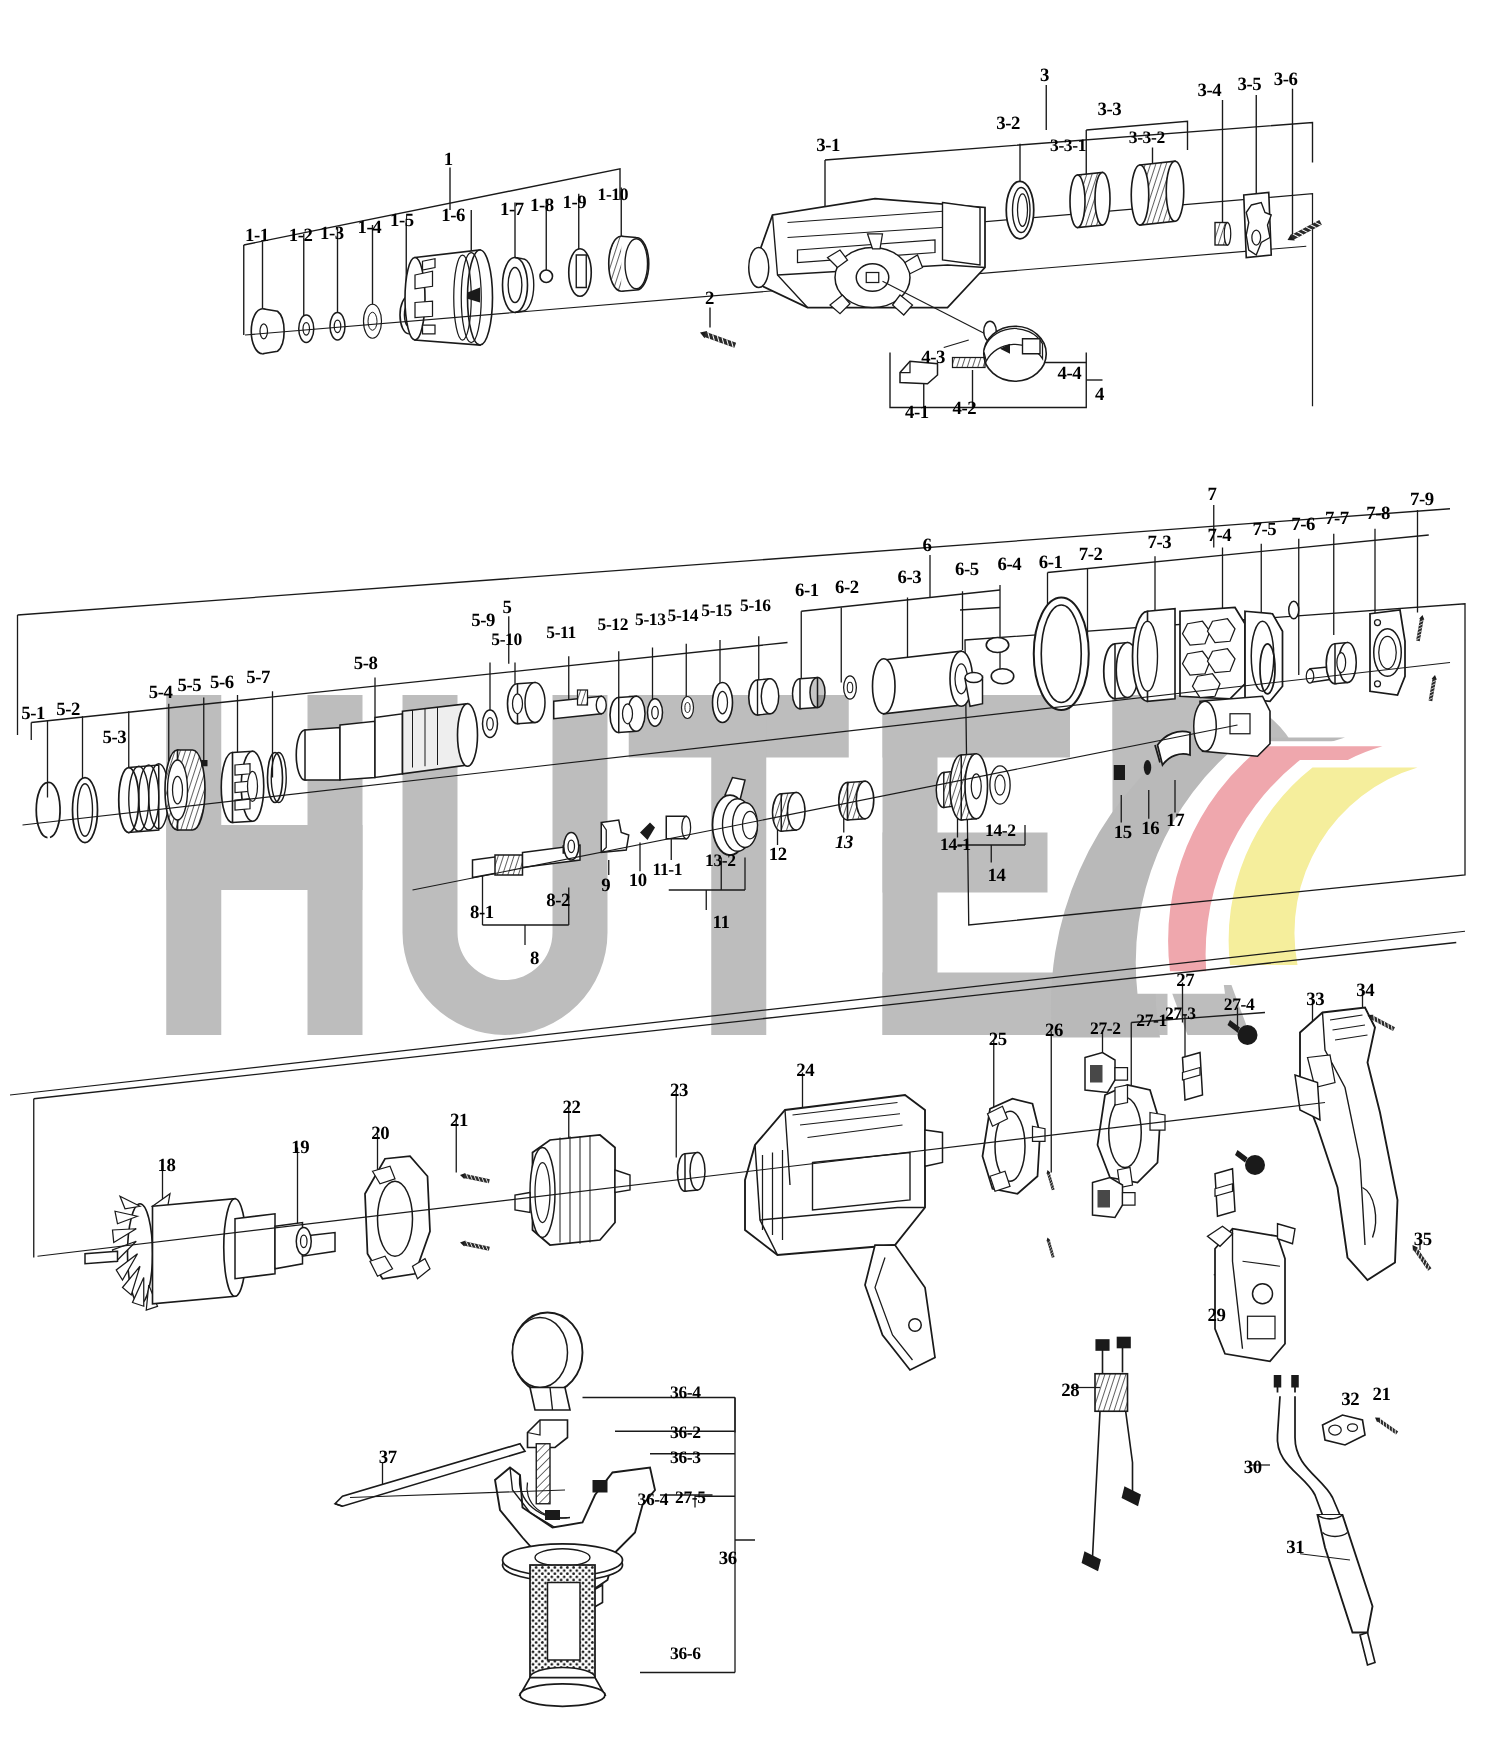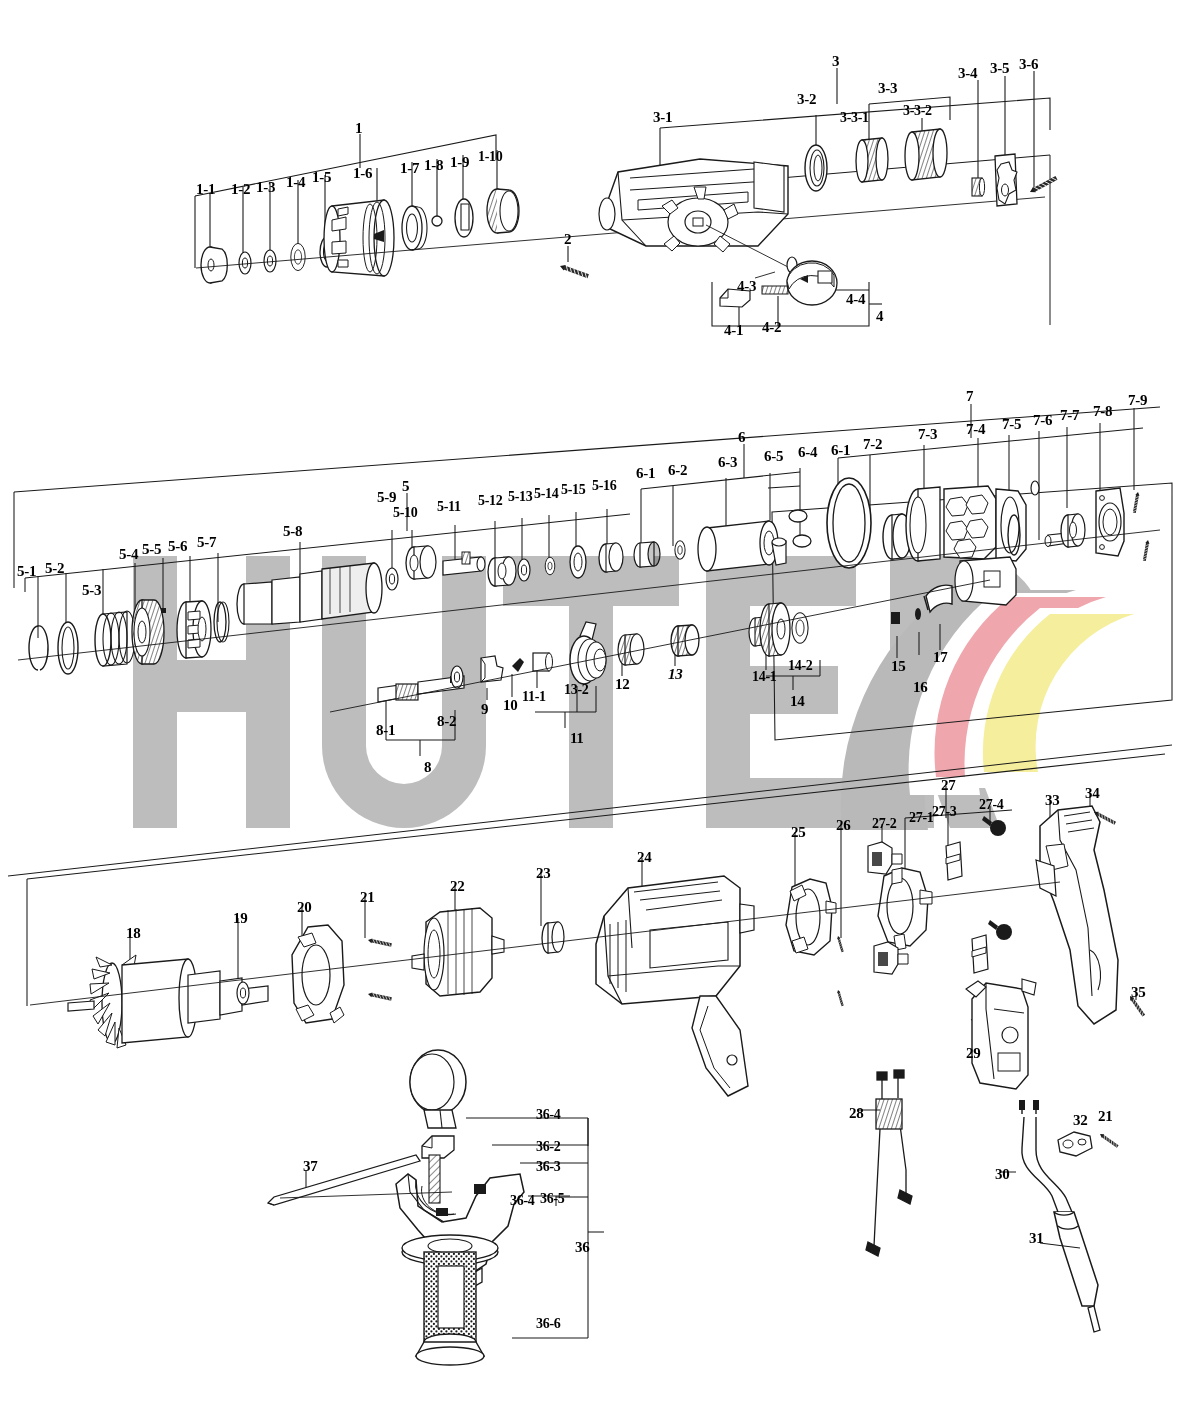--- a/index.html
+++ b/index.html
@@ -955,21 +955,21 @@
       <div class="lbl" style="left: 503px; top: 698px;">10</div>
       <div class="lbl sm" style="left: 522px; top: 690px;">11-1</div>
       <div class="lbl sm" style="left: 564px; top: 683px;">13-2</div>
       <div class="lbl" style="left: 570px; top: 731px;">11</div>
       <div class="lbl" style="left: 615px; top: 677px;">12</div>
       <div class="lbl" style="left: 668px; top: 667px; font-style: italic;">13</div>
       <div class="lbl sm" style="left: 752px; top: 670px;">14-1</div>
       <div class="lbl sm" style="left: 788px; top: 659px;">14-2</div>
       <div class="lbl" style="left: 790px; top: 694px;">14</div>
       <div class="lbl" style="left: 891px; top: 659px;">15</div>
-      <div class="lbl" style="left: 913px; top: 680px;">16</div>
+      <div class="lbl" style="left: 913px; top: 656px;">16</div>
       <div class="lbl" style="left: 933px; top: 650px;">17</div>
       <div class="lbl" style="left: 126px; top: 926px;">18</div>
       <div class="lbl" style="left: 233px; top: 911px;">19</div>
       <div class="lbl" style="left: 297px; top: 900px;">20</div>
       <div class="lbl" style="left: 360px; top: 890px;">21</div>
       <div class="lbl" style="left: 450px; top: 879px;">22</div>
       <div class="lbl" style="left: 536px; top: 866px;">23</div>
       <div class="lbl" style="left: 637px; top: 850px;">24</div>
       <div class="lbl" style="left: 791px; top: 825px;">25</div>
       <div class="lbl" style="left: 836px; top: 818px;">26</div>
@@ -984,19 +984,19 @@
       <div class="lbl" style="left: 1131px; top: 985px;">35</div>
       <div class="lbl" style="left: 849px; top: 1106px;">28</div>
       <div class="lbl" style="left: 1073px; top: 1113px;">32</div>
       <div class="lbl" style="left: 1098px; top: 1109px;">21</div>
       <div class="lbl" style="left: 995px; top: 1167px;">30</div>
       <div class="lbl" style="left: 1029px; top: 1231px;">31</div>
       <div class="lbl sm" style="left: 536px; top: 1108px;">36-4</div>
       <div class="lbl sm" style="left: 536px; top: 1140px;">36-2</div>
       <div class="lbl sm" style="left: 536px; top: 1160px;">36-3</div>
       <div class="lbl sm" style="left: 510px; top: 1194px;">36-4</div>
-      <div class="lbl sm" style="left: 540px; top: 1192px;">36-5</div>
+      <div class="lbl sm" style="left: 540px; top: 1192px;">27-5</div>
       <div class="lbl" style="left: 575px; top: 1240px;">36</div>
       <div class="lbl sm" style="left: 536px; top: 1317px;">36-6</div>
       <div class="lbl" style="left: 303px; top: 1159px;">37</div>
     </div>
 
 </div>
 
 </body></html>

